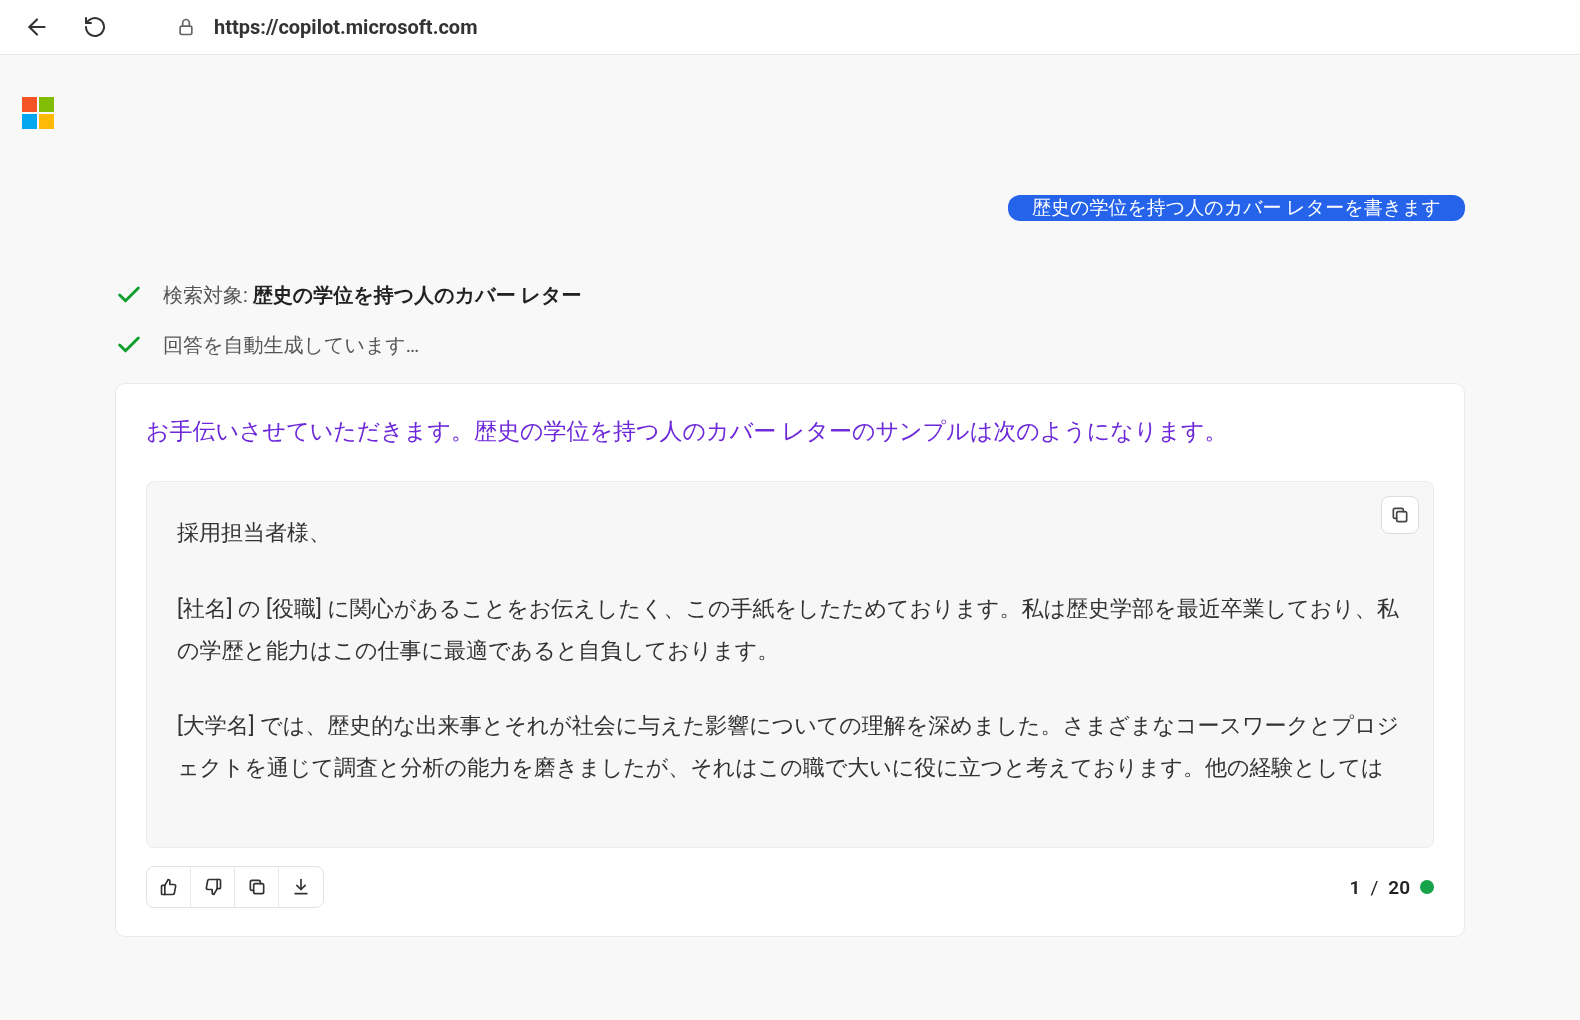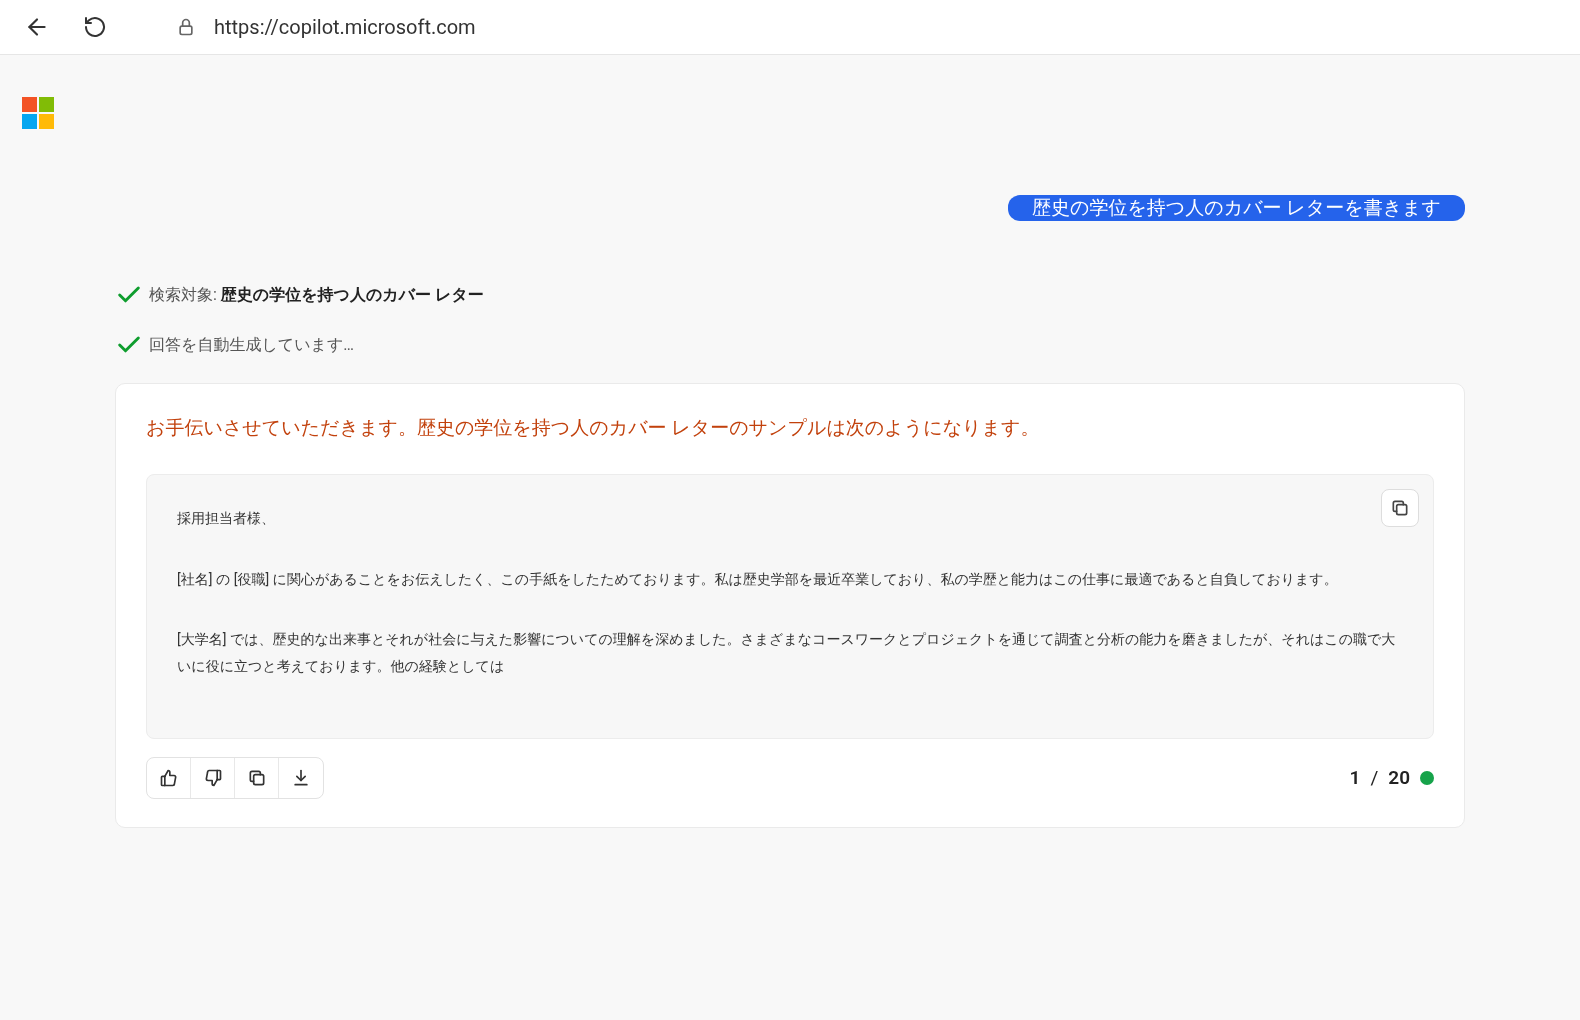--- a/index.html
+++ b/index.html
@@ -31,20 +31,21 @@
     .url-bar {
       display: flex;
       align-items: center;
       gap: 18px;
       margin-left: 40px;
     }
     .lock-icon { color: #666; }
     .url-text {
       font-size: 20px;
       color: #333;
+      font-weight: bold;
     }
     .content-area {
       background: #f8f8f8;
       padding: 40px 20px 20px 20px;
       height: calc(100% - 55px);
       position: relative;
     }
     .ms-logo {
       position: absolute;
       top: 42px;
@@ -77,47 +78,47 @@
       margin-right: 0;
     }
     .clear { clear: both; }
     .status-lines {
       margin-top: 60px;
       margin-left: 0;
     }
     .status-line {
       display: flex;
       align-items: center;
-      gap: 6px;
+      gap: 20px;
       margin-bottom: 22px;
-      font-size: 16px;
+      font-size: 20px;
     }
     .check-icon { color: #0f9d2e; flex-shrink: 0; }
     .status-label { color: #555; }
     .status-bold { font-weight: 700; color: #222; }
     .response-card {
       background: #fff;
       border: 1px solid #eaeaea;
       border-radius: 10px;
       padding: 28px 30px;
       margin-top: 24px;
     }
     .response-intro {
-      font-size: 19px;
-      color: #c2410c;
+      font-size: 23px;
+      color: #6d28d9;
       line-height: 1.7;
       margin-bottom: 30px;
     }
     .letter-block {
       position: relative;
       background: #f7f7f7;
       border: 1px solid #ececec;
       border-radius: 8px;
       padding: 30px 30px 50px 30px;
-      font-size: 14px;
+      font-size: 22px;
       color: #333;
       line-height: 1.9;
     }
     .letter-block p { margin-bottom: 34px; }
     .letter-block p:last-child { margin-bottom: 8px; }
     .copy-btn {
       position: absolute;
       top: 14px;
       right: 14px;
       width: 38px;

